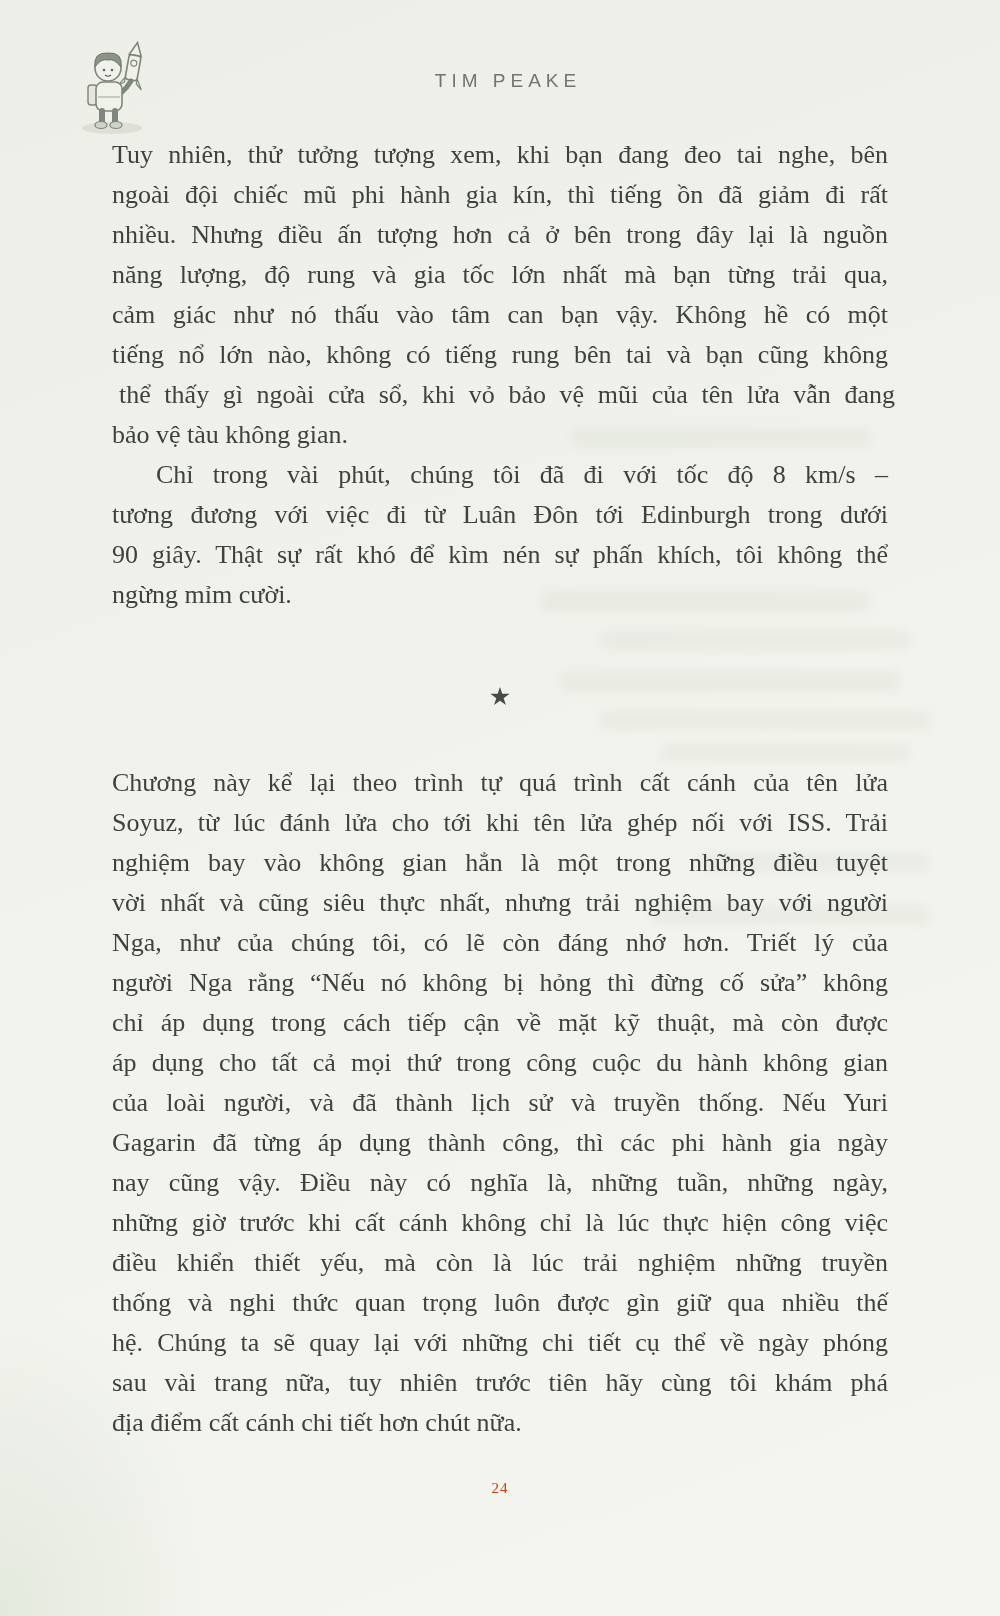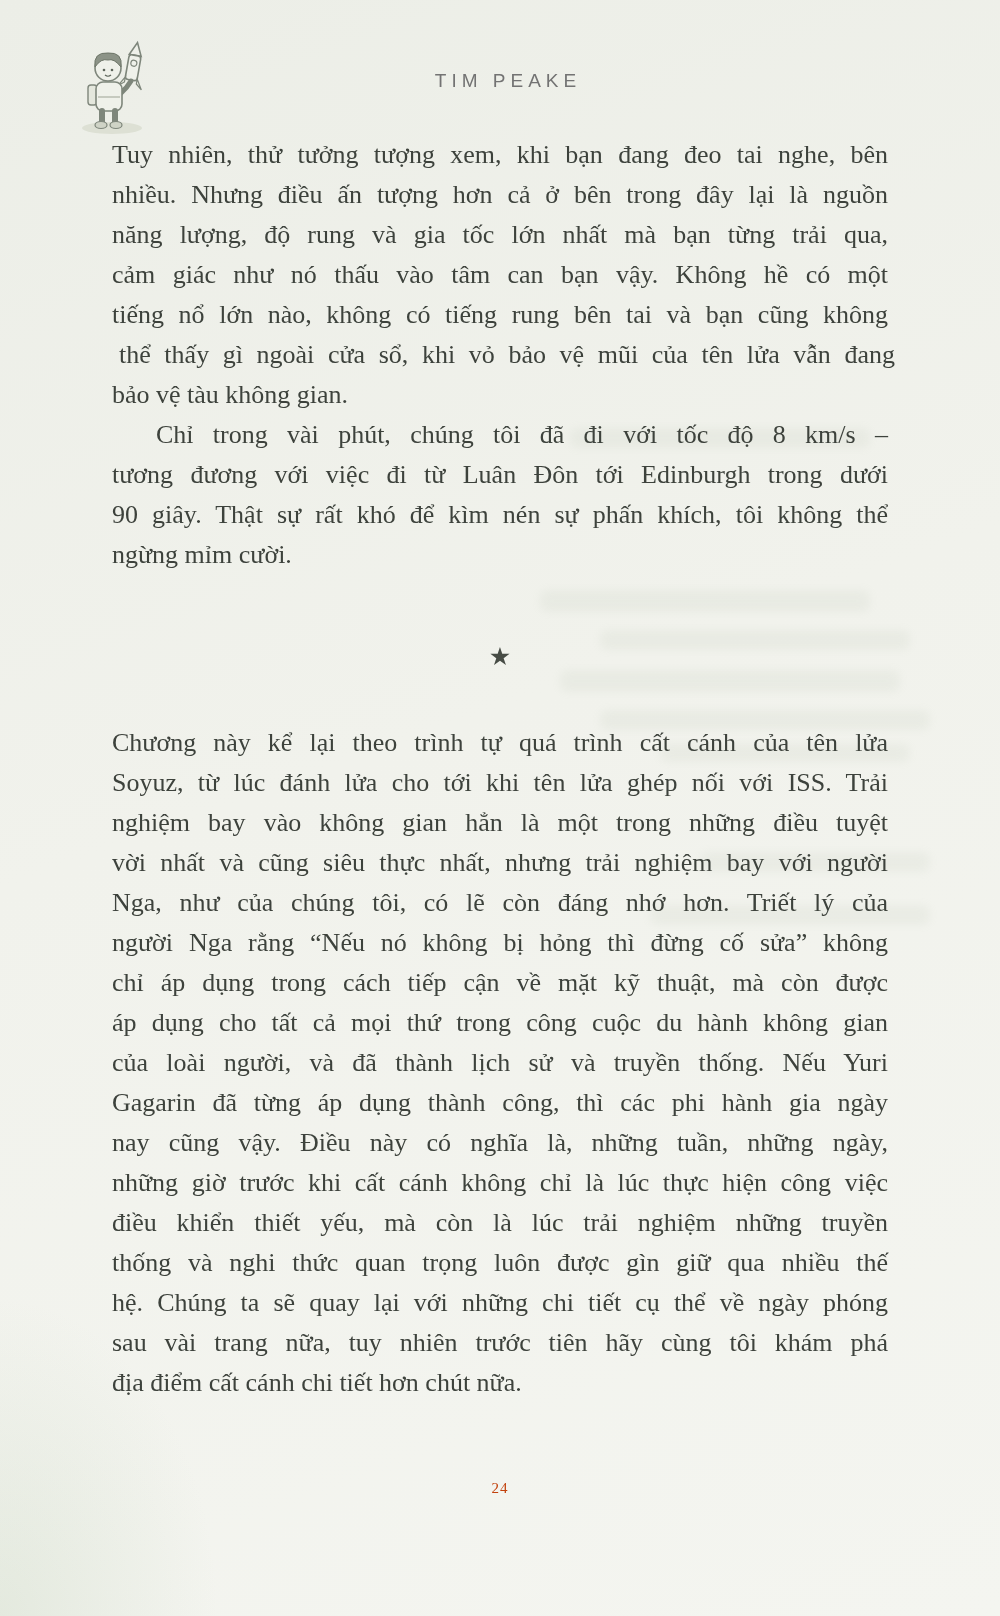--- a/index.html
+++ b/index.html
@@ -128,20 +128,21 @@
     <circle cx="38" cy="30" r="1.3" fill="#5c645a"></circle>
     <path d="M31 35 q3 2.5 6 0" stroke="#5c645a" stroke-width="1.2" fill="none"></path>
   </svg>
 </div>
 
 <div class="running-title">TIM PEAKE</div>
 
 <div class="body-text">
     <div class="paragraph">
       <div class="line"><span style="word-spacing: 8.80339px;">Tuy nhiên, thử tưởng tượng xem, khi bạn đang đeo tai nghe, bên</span></div>
+      <div class="line"><span style="word-spacing: 8.64844px;">ngoài đội chiếc mũ phi hành gia kín, thì tiếng ồn đã giảm đi rất</span></div>
       <div class="line"><span style="word-spacing: 8.36178px;">nhiều. Nhưng điều ấn tượng hơn cả ở bên trong đây lại là nguồn</span></div>
       <div class="line"><span style="word-spacing: 10.5865px;">năng lượng, độ rung và gia tốc lớn nhất mà bạn từng trải qua,</span></div>
       <div class="line"><span style="word-spacing: 10.8642px;">cảm giác như nó thấu vào tâm can bạn vậy. Không hề có một</span></div>
       <div class="line"><span style="word-spacing: 8.08894px;">tiếng nổ lớn nào, không có tiếng rung bên tai và bạn cũng không</span></div>
       <div class="line"><span style="word-spacing: 7.11042px; margin-left: 7px;">thể thấy gì ngoài cửa sổ, khi vỏ bảo vệ mũi của tên lửa vẫn đang</span></div>
       <div class="line last"><span>bảo vệ tàu không gian.</span></div>
     </div>
     <div class="paragraph">
       <div class="line indent"><span style="word-spacing: 12.8077px;">Chỉ trong vài phút, chúng tôi đã đi với tốc độ 8 km/s –</span></div>
       <div class="line"><span style="word-spacing: 10.831px;">tương đương với việc đi từ Luân Đôn tới Edinburgh trong dưới</span></div>

